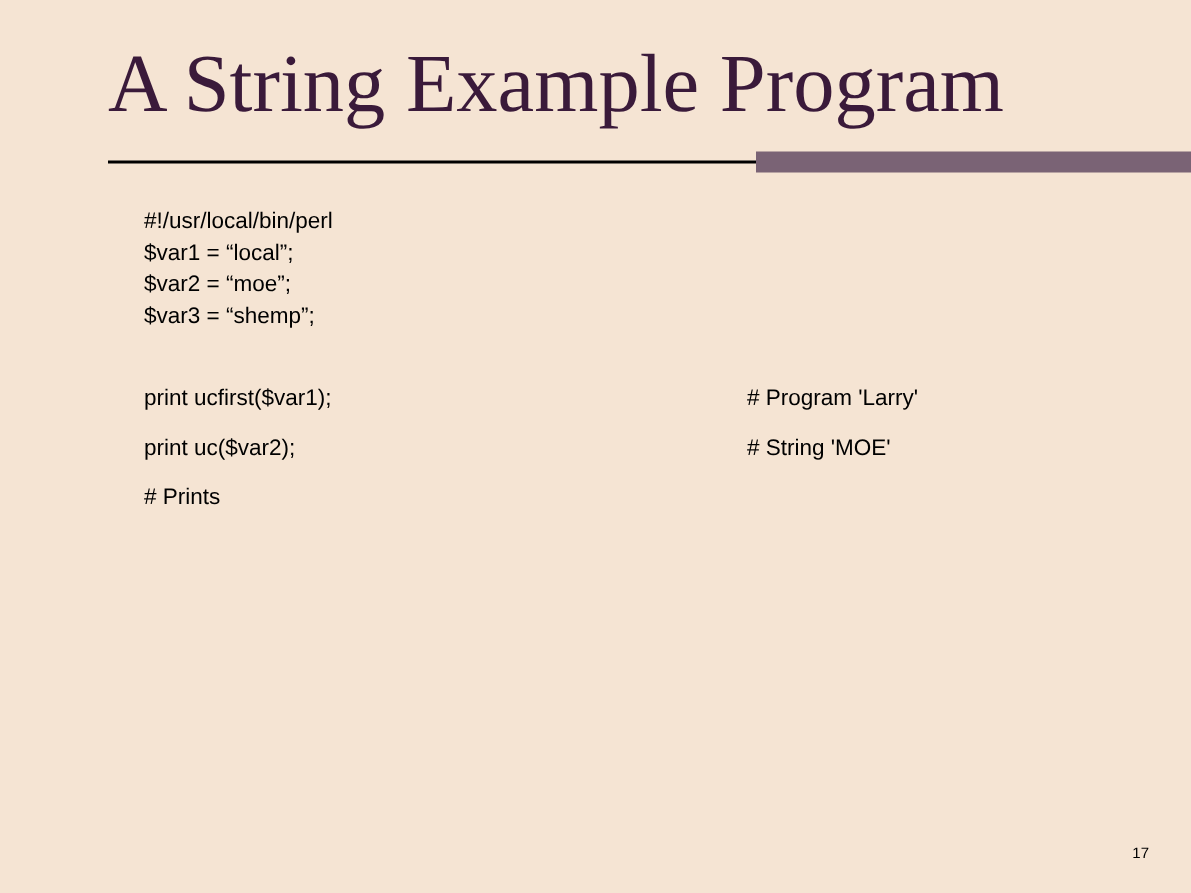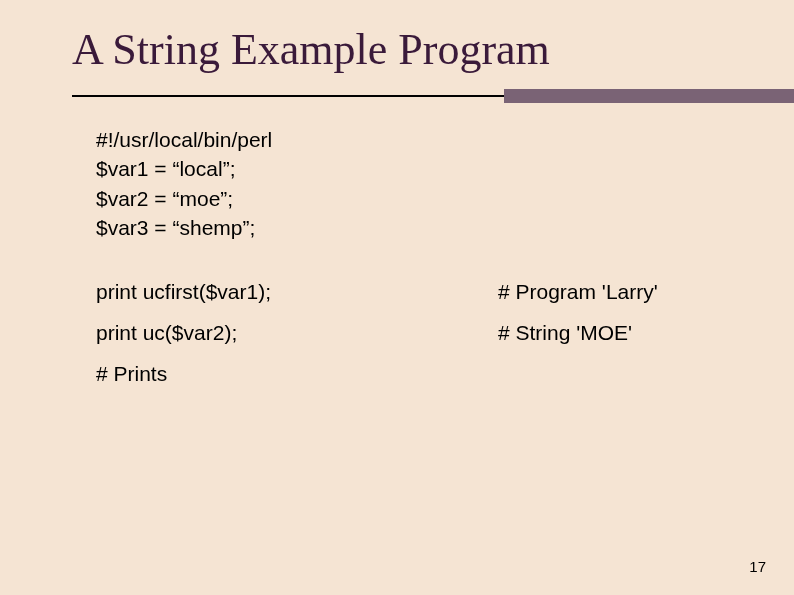--- a/index.html
+++ b/index.html
@@ -16,21 +16,21 @@
     overflow: hidden;
   }
   .slide {
     width: 100%;
     height: 100%;
     padding: 24px 60px 0 72px;
     position: relative;
   }
   .title {
     font-family: "Times New Roman", Times, serif;
-    font-size: 44px;
+    font-size: 55px;
     font-weight: normal;
     color: #3a1a3a;
     margin-bottom: 12px;
   }
   .title-rule {
     position: relative;
     height: 20px;
     margin-bottom: 18px;
   }
   .title-rule .thin-line {
@@ -44,21 +44,21 @@
   .title-rule .thick-bar {
     position: absolute;
     right: -60px;
     top: 2px;
     width: 290px;
     height: 14px;
     background: #7a6375;
   }
   .content {
     color: #000;
-    font-size: 21px;
+    font-size: 15px;
     line-height: 1.4;
   }
   .block1 {
     margin-bottom: 34px;
     padding-left: 24px;
   }
   .block1 p {
     margin: 0;
   }
   .block2 {
@@ -73,21 +73,21 @@
     line-height: 1.4;
   }
   .block2 .wrap {
     grid-column: 1 / 2;
     padding-left: 12px;
   }
   .page-num {
     position: absolute;
     right: 28px;
     bottom: 20px;
-    font-size: 15px;
+    font-size: 10px;
     color: #000;
   }
 </style>
 </head>
 <body>
 
 <div class="slide">
 
   <h1 class="title">A String Example Program</h1>
 

